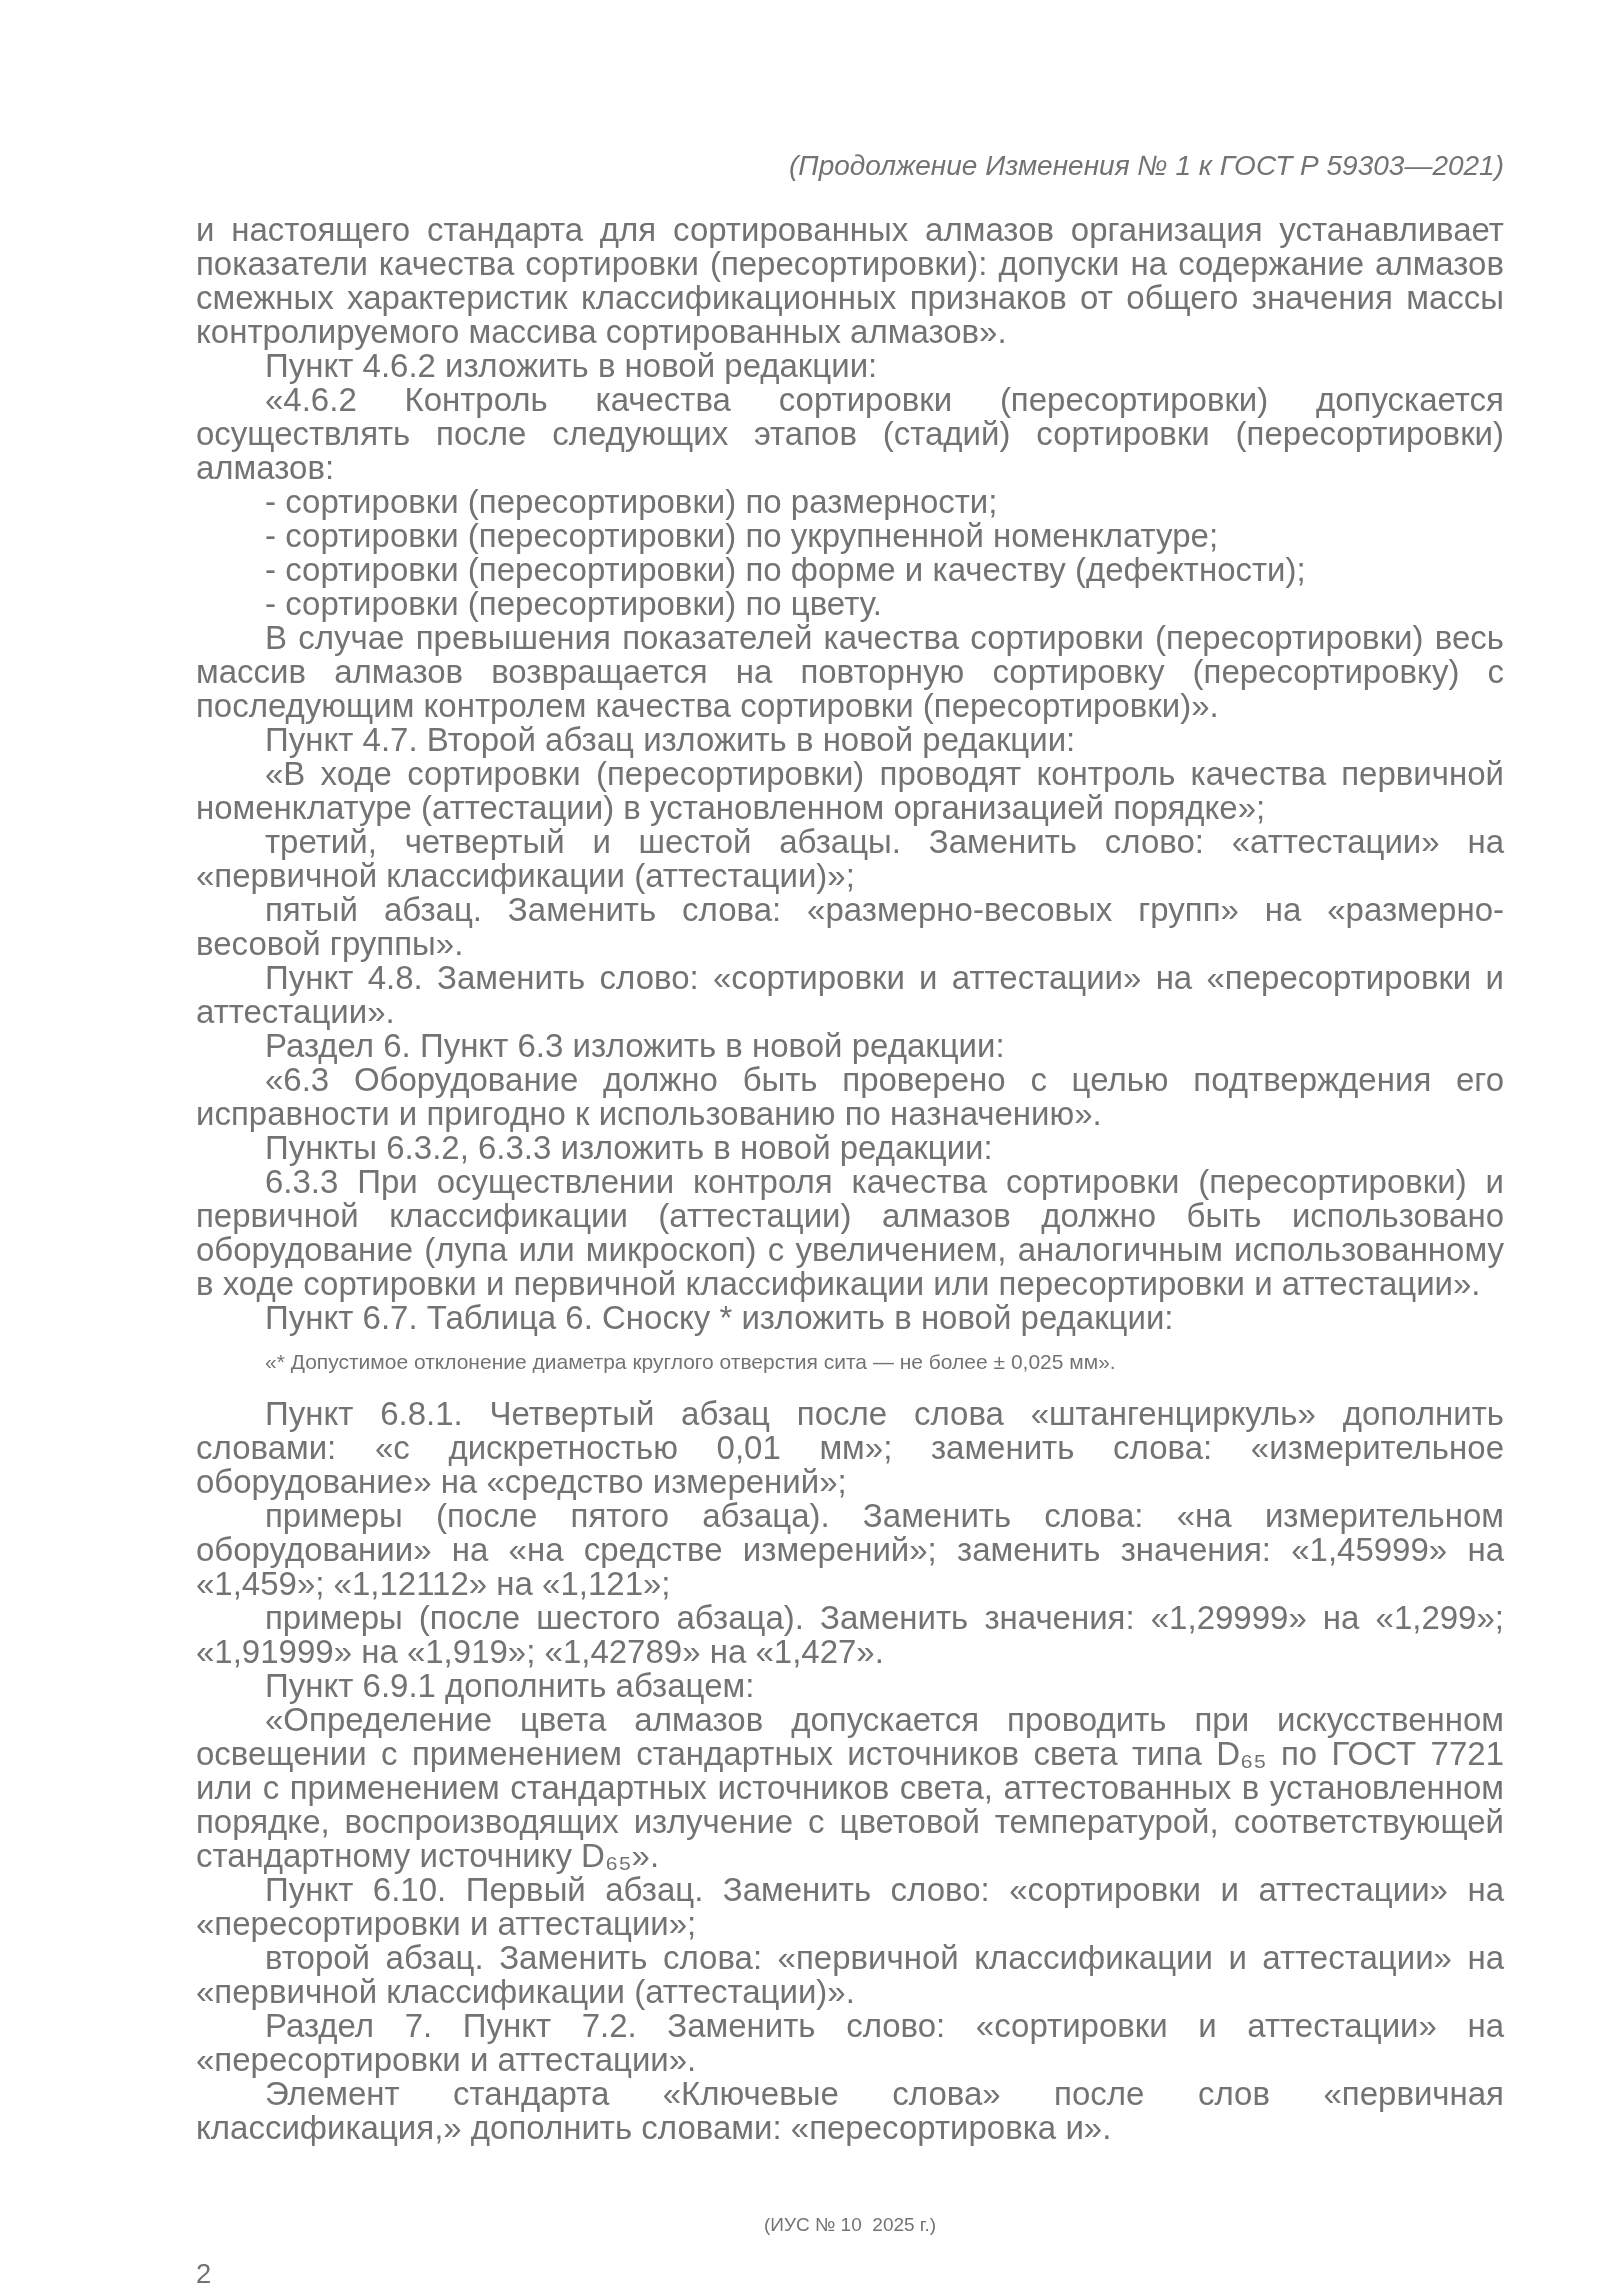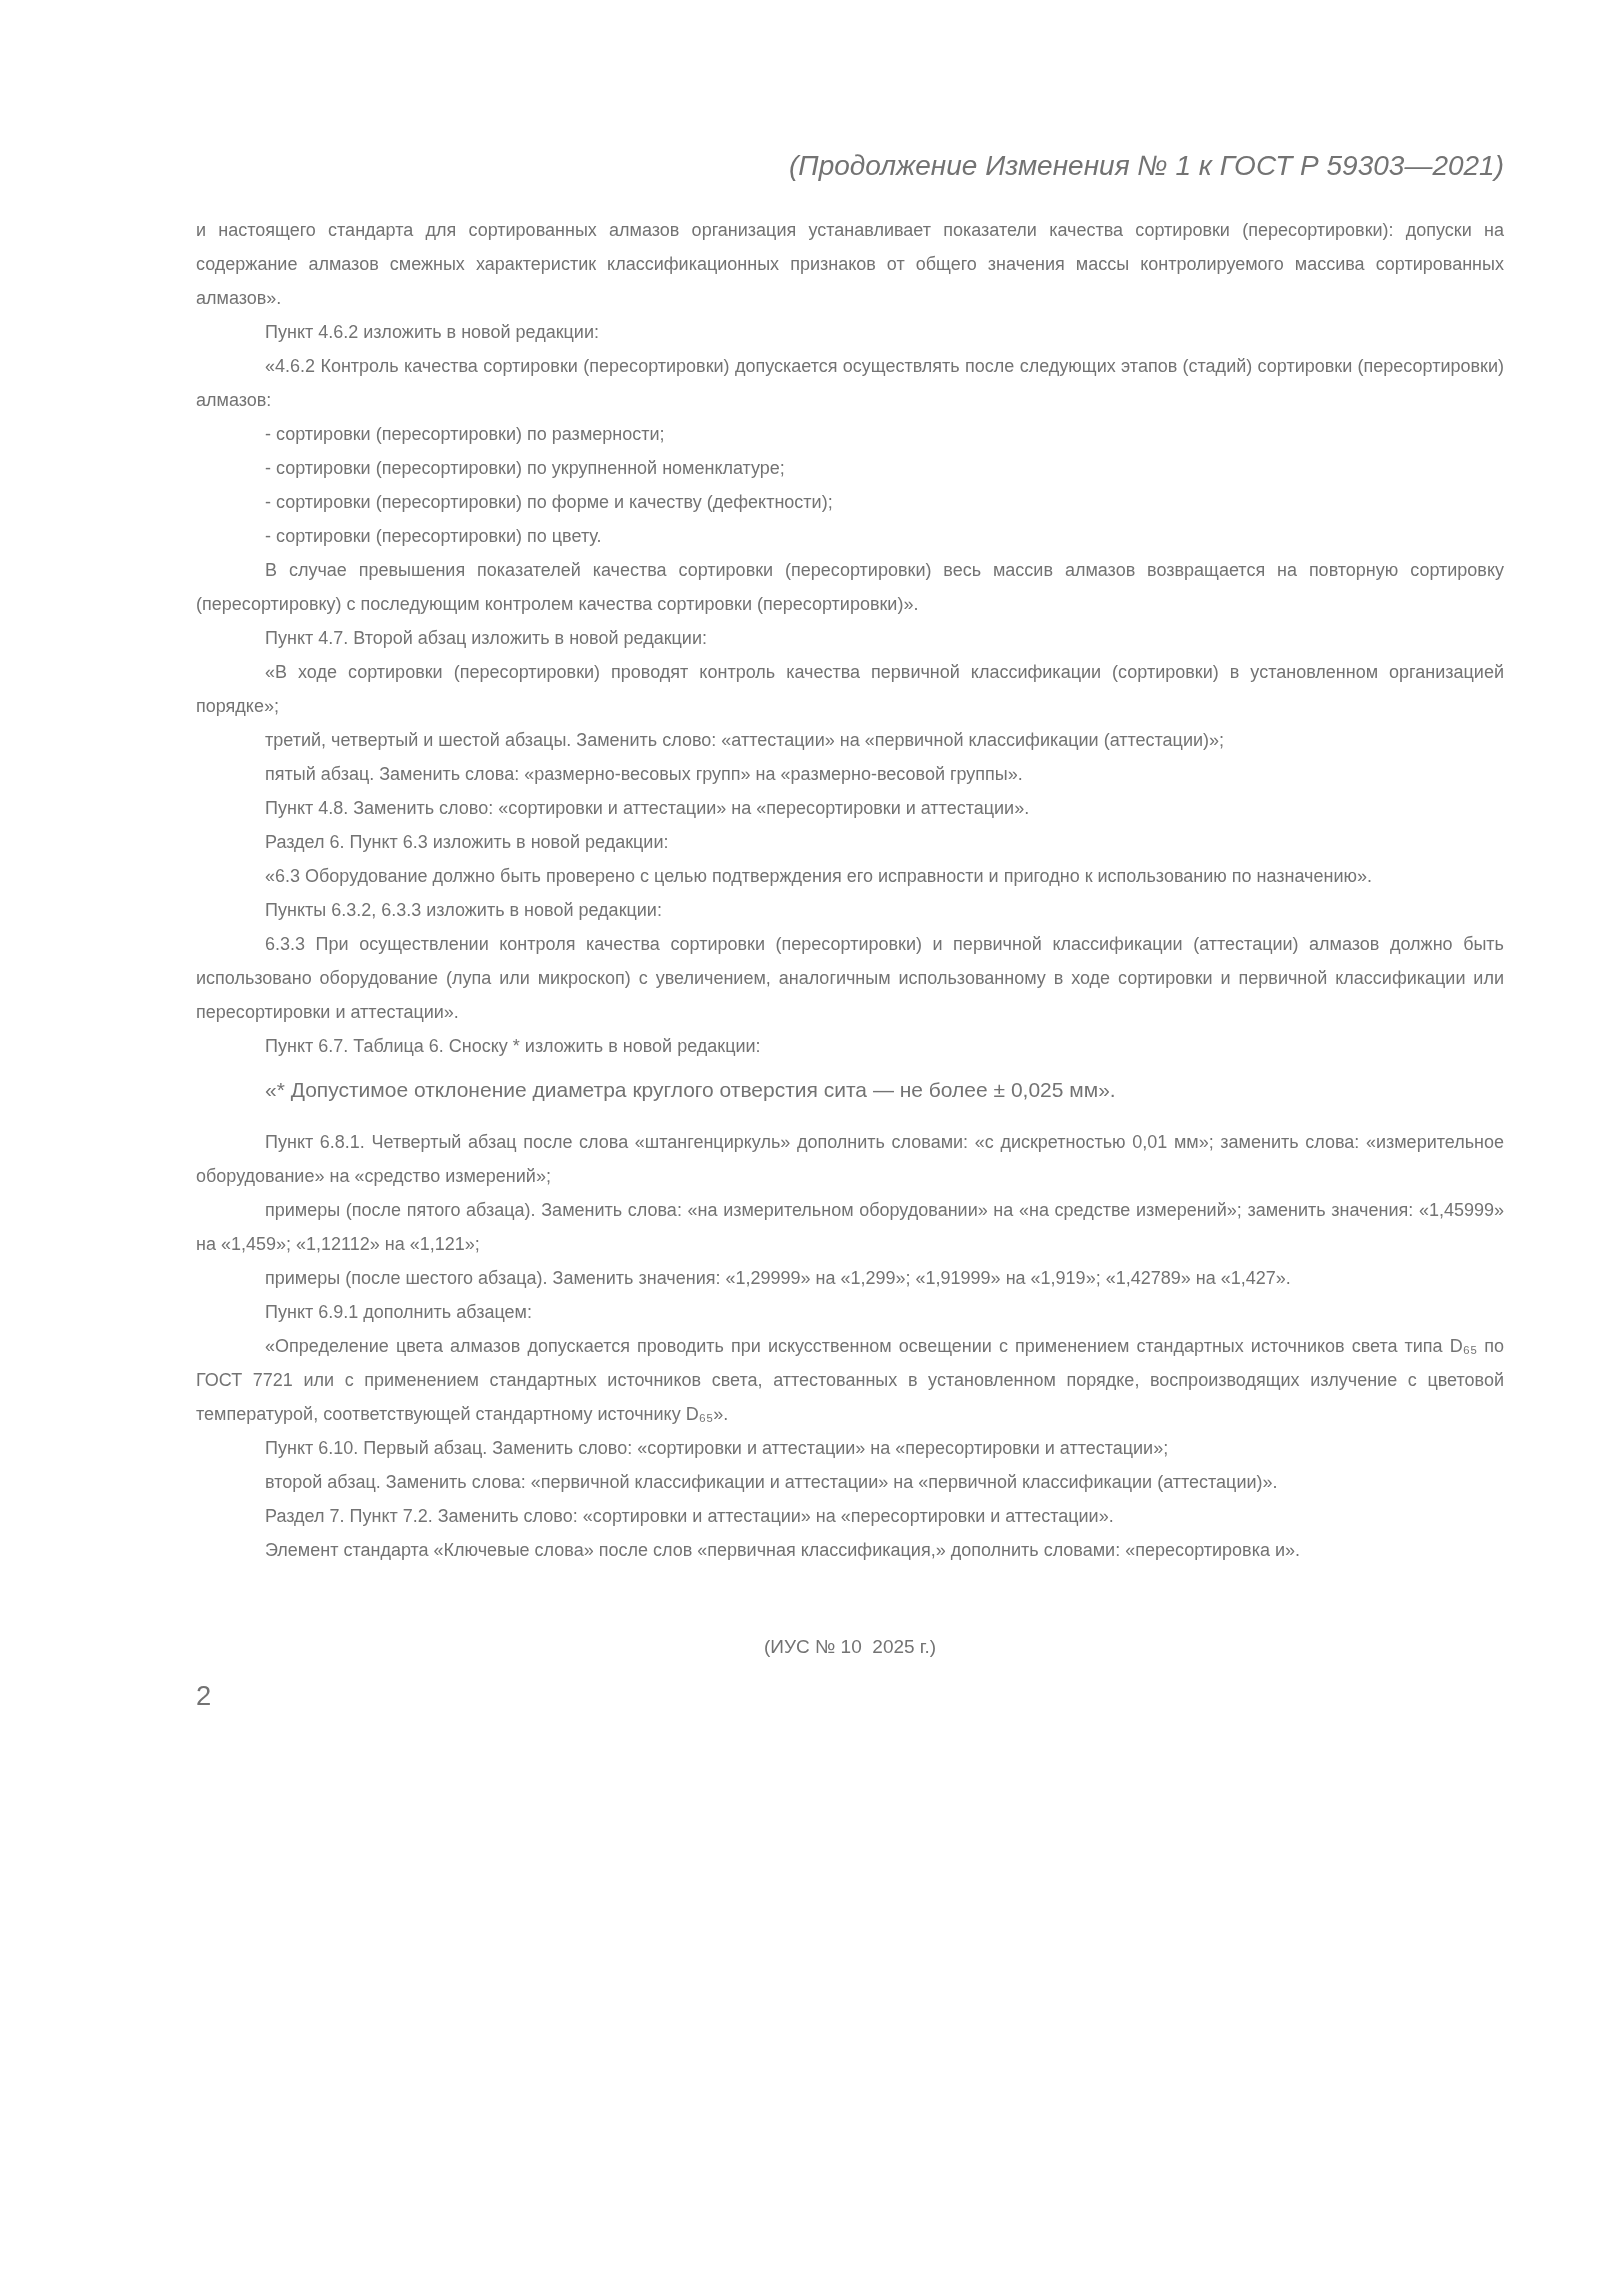--- a/index.html
+++ b/index.html
@@ -24,21 +24,21 @@
   }
   .doc-header {
     text-align: right;
     font-style: italic;
     font-size: 28px;
     line-height: 33px;
     margin: 0 0 31px 0;
     white-space: pre;
   }
   .para {
-    font-size: 18px;
+    font-size: 33px;
     line-height: 34px;
     text-align: justify;
     margin: 0;
   }
   .para.indent {
     text-indent: 69px;
   }
   .para.footnote {
     font-size: 21px;
     line-height: 29px;
@@ -69,21 +69,21 @@
     <div>
         <p class="para">и настоящего стандарта для сортированных алмазов организация устанавливает показатели качества сортировки (пересортировки): допуски на содержание алмазов смежных характеристик классификационных признаков от общего значения массы контролируемого массива сортированных алмазов».</p>
         <p class="para indent">Пункт 4.6.2 изложить в новой редакции:</p>
         <p class="para indent">«4.6.2 Контроль качества сортировки (пересортировки) допускается осуществлять после следующих этапов (стадий) сортировки (пересортировки) алмазов:</p>
         <p class="para indent">- сортировки (пересортировки) по размерности;</p>
         <p class="para indent">- сортировки (пересортировки) по укрупненной номенклатуре;</p>
         <p class="para indent">- сортировки (пересортировки) по форме и качеству (дефектности);</p>
         <p class="para indent">- сортировки (пересортировки) по цвету.</p>
         <p class="para indent">В случае превышения показателей качества сортировки (пересортировки) весь массив алмазов возвращается на повторную сортировку (пересортировку) с последующим контролем качества сортировки (пересортировки)».</p>
         <p class="para indent">Пункт 4.7. Второй абзац изложить в новой редакции:</p>
-        <p class="para indent">«В ходе сортировки (пересортировки) проводят контроль качества первичной классификации (сортировки) в установленном организацией порядке»;</p>
+        <p class="para indent">«В ходе сортировки (пересортировки) проводят контроль качества первичной номенклатуре (аттестации) в установленном организацией порядке»;</p>
         <p class="para indent">третий, четвертый и шестой абзацы. Заменить слово: «аттестации» на «первичной классификации (аттестации)»;</p>
         <p class="para indent">пятый абзац. Заменить слова: «размерно-весовых групп» на «размерно-весовой группы».</p>
         <p class="para indent">Пункт 4.8. Заменить слово: «сортировки и аттестации» на «пересортировки и аттестации».</p>
         <p class="para indent">Раздел 6. Пункт 6.3 изложить в новой редакции:</p>
         <p class="para indent">«6.3 Оборудование должно быть проверено с целью подтверждения его исправности и пригодно к использованию по назначению».</p>
         <p class="para indent">Пункты 6.3.2, 6.3.3 изложить в новой редакции:</p>
         <p class="para indent">6.3.3 При осуществлении контроля качества сортировки (пересортировки) и первичной классификации (аттестации) алмазов должно быть использовано оборудование (лупа или микроскоп) с увеличением, аналогичным использованному в ходе сортировки и первичной классификации или пересортировки и аттестации».</p>
         <p class="para indent">Пункт 6.7. Таблица 6. Сноску * изложить в новой редакции:</p>
         <p class="para footnote indent">«* Допустимое отклонение диаметра круглого отверстия сита — не более ± 0,025 мм».</p>
         <p class="para indent">Пункт 6.8.1. Четвертый абзац после слова «штангенциркуль» дополнить словами: «с дискретностью 0,01 мм»; заменить слова: «измерительное оборудование» на «средство измерений»;</p>

